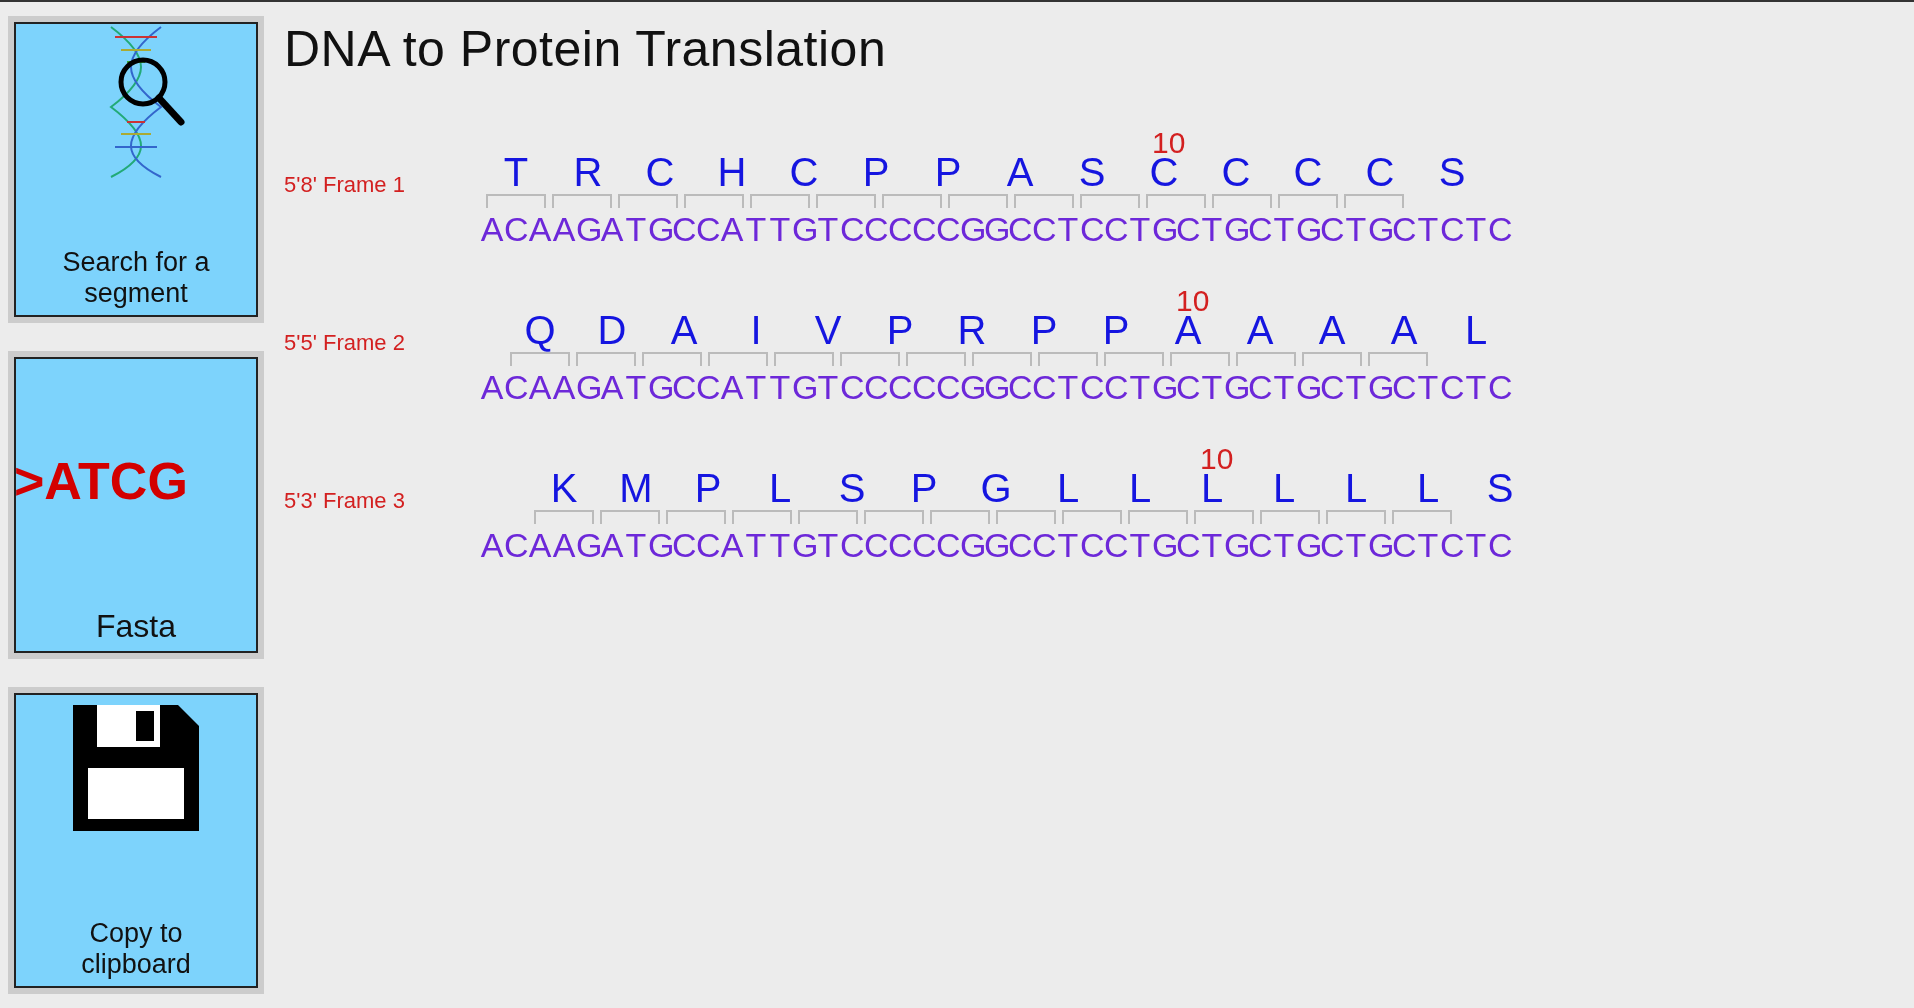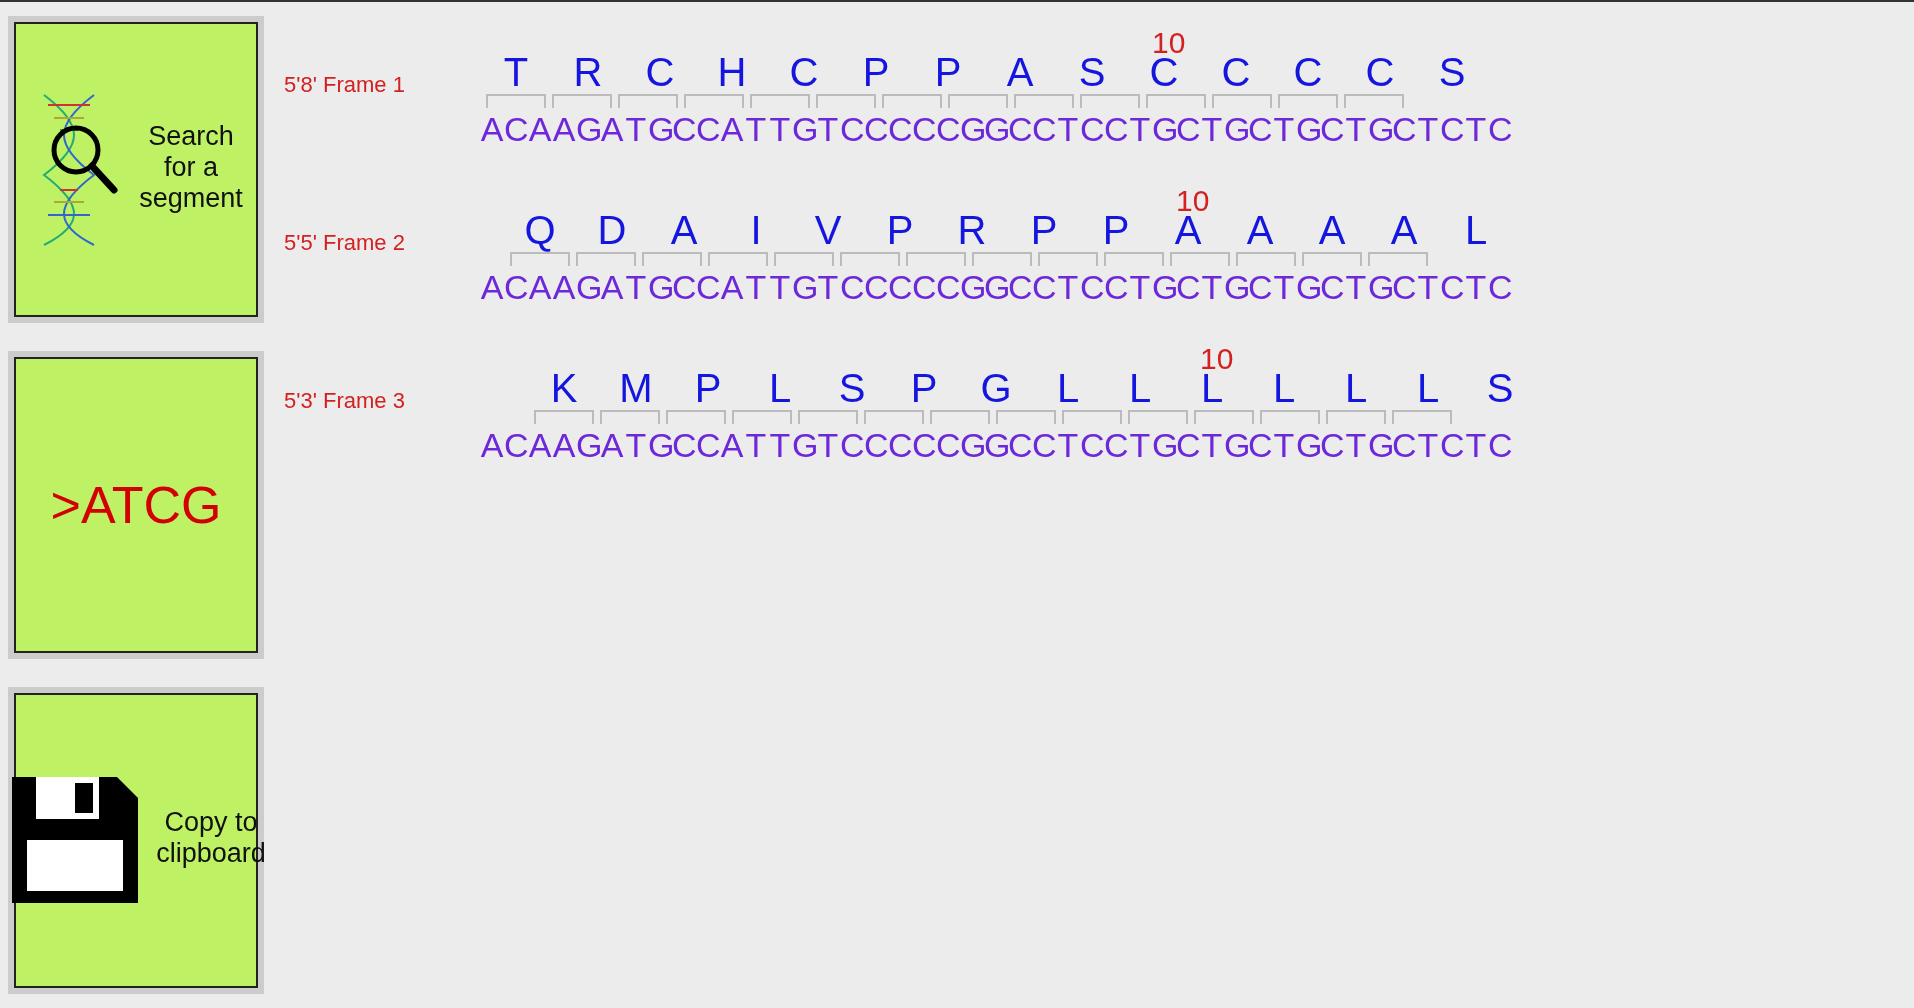--- a/index.html
+++ b/index.html
@@ -16,38 +16,39 @@
     height: 100%;
   }
   .sidebar {
     width: 280px;
     padding: 14px 8px;
     display: flex;
     flex-direction: column;
     gap: 28px;
   }
   .tool-btn {
-    background: #bef264;
+    background: #7dd3fc;
     border: 6px solid #ccc;
     outline: 2px solid #444 inset;
     box-shadow: inset 0 0 0 2px #222;
     width: 256px;
     height: 317px;
     display: flex;
+    flex-direction: column;
     align-items: center;
     justify-content: center;
     cursor: pointer;
     position: relative;
   }
   .tool-btn .icon-zone {
     flex: 1;
     display: flex;
-    align-items: center;
     justify-content: center;
     width: 100%;
+    font-weight: bold;
   }
   .tool-btn .label {
     font-size: 27px;
     color: #111;
     text-align: center;
     line-height: 1.15;
     padding: 4px 6px 8px 6px;
     width: 100%;
   }
   .main {
@@ -156,37 +157,39 @@
           <line x1="78" y1="76" x2="100" y2="100" stroke="#000" stroke-width="7" stroke-linecap="round"></line>
         </svg>
       </div>
       <div class="label">Search for a<br>segment</div>
     </div>
 
     <div class="tool-btn">
       <div class="icon-zone" style="flex-direction:column;">
         <div class="fasta-text">&gt;ATCG</div>
       </div>
+      <div class="label" style="font-size:32px;">Fasta</div>
     </div>
 
     <div class="tool-btn">
       <div class="icon-zone save-icon">
         <svg viewBox="0 0 100 100">
           <path d="M8 8 L78 8 L92 22 L92 92 L8 92 Z" fill="#000"></path>
           <rect x="24" y="8" width="42" height="28" fill="#fff"></rect>
           <rect x="50" y="12" width="12" height="20" fill="#000"></rect>
           <rect x="18" y="50" width="64" height="34" fill="#fff"></rect>
         </svg>
       </div>
       <div class="label">Copy to<br>clipboard</div>
     </div>
 
   </div>
 
   <div class="main">
+    <h1 class="title">DNA to Protein Translation</h1>
     <div id="frames-host">
         <div class="frame-block">
           <div class="frame-label">5'8' Frame 1</div>
           <div class="position-label" style="left: 872px;">10</div>
           <div class="aa-row" style="left: 200px;">
             <span class="aa" style="width: 72px;">T</span>
             <span class="aa" style="width: 72px;">R</span>
             <span class="aa" style="width: 72px;">C</span>
             <span class="aa" style="width: 72px;">H</span>
             <span class="aa" style="width: 72px;">C</span>

